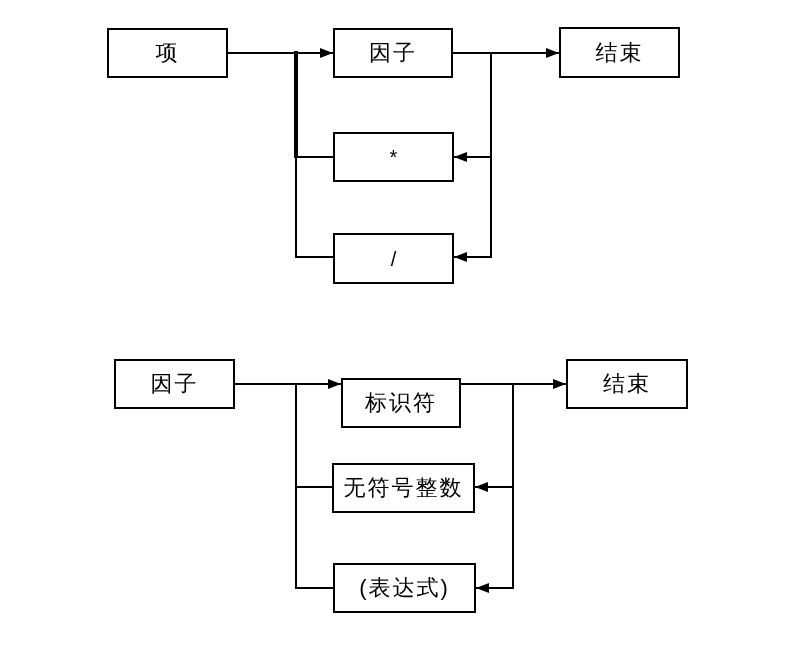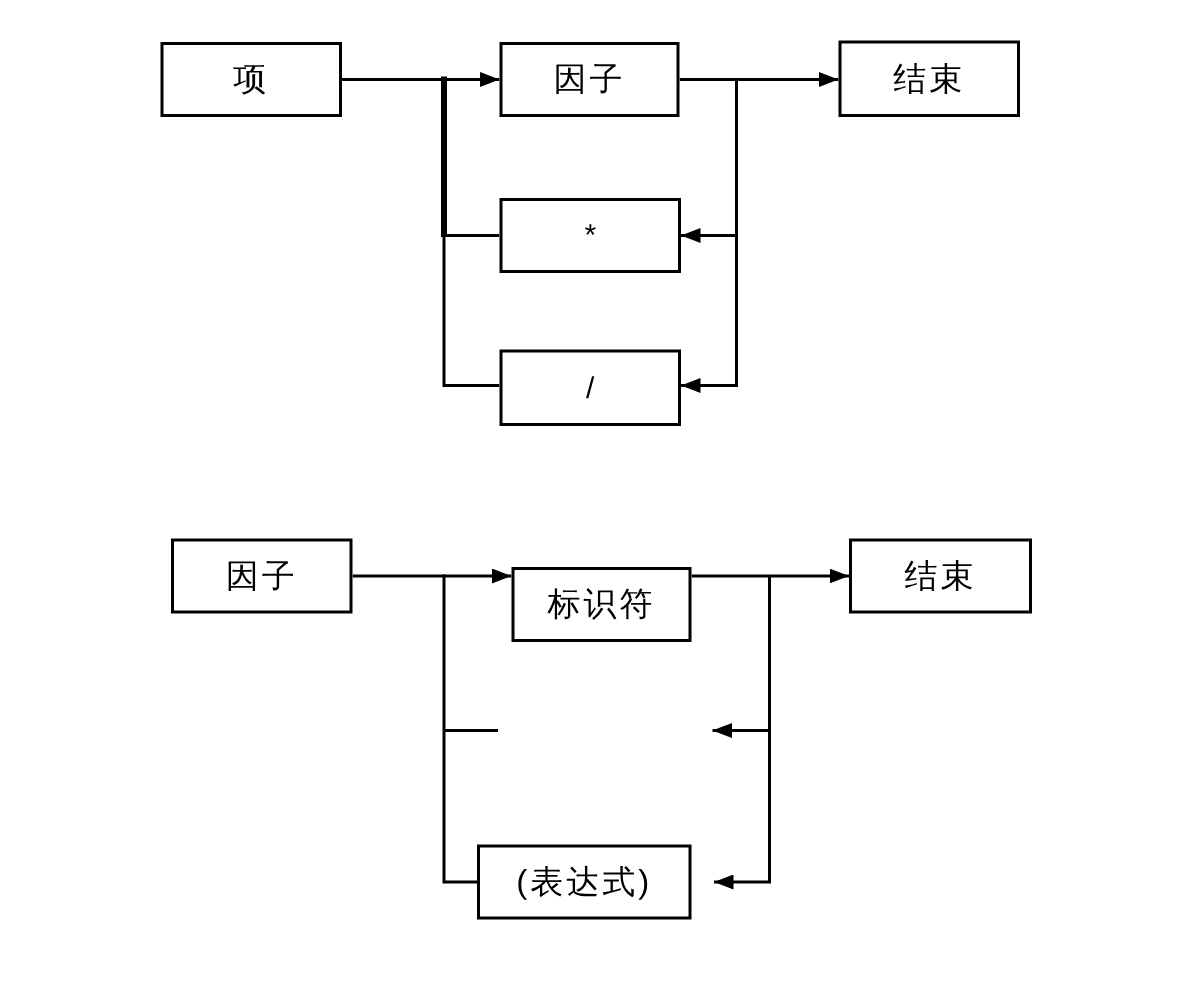--- a/index.html
+++ b/index.html
@@ -102,17 +102,20 @@
 
   <div class="node" style="left:114px; top:359px; width:121px; height:50px;">
     <span class="label">因子</span>
   </div>
   <div class="node" style="left:341px; top:378px; width:120px; height:50px;">
     <span class="label">标识符</span>
   </div>
   <div class="node" style="left:566px; top:359px; width:122px; height:50px;">
     <span class="label">结束</span>
   </div>
-  <div class="node" style="left:318px; top:563px; width:143px; height:50px;">
+  <div class="node" style="left:332px; top:463px; width:143px; height:50px;">
+    <span class="label">无符号整数</span>
+  </div>
+  <div class="node" style="left:333px; top:563px; width:143px; height:50px;">
     <span class="label">(表达式)</span>
   </div>
 
 </div>
 
 </body></html>

